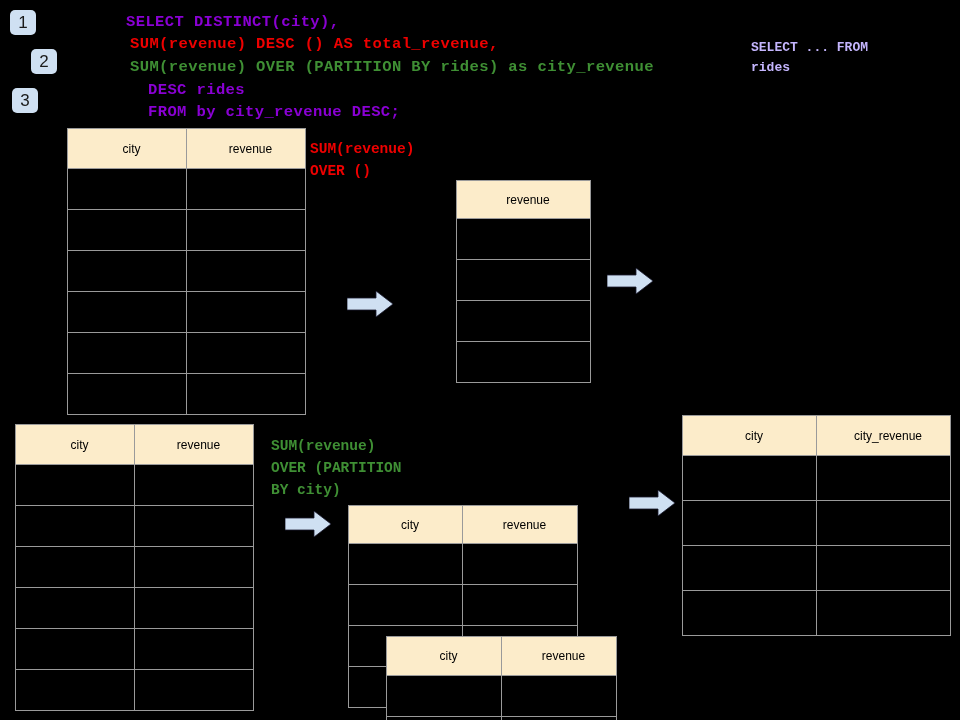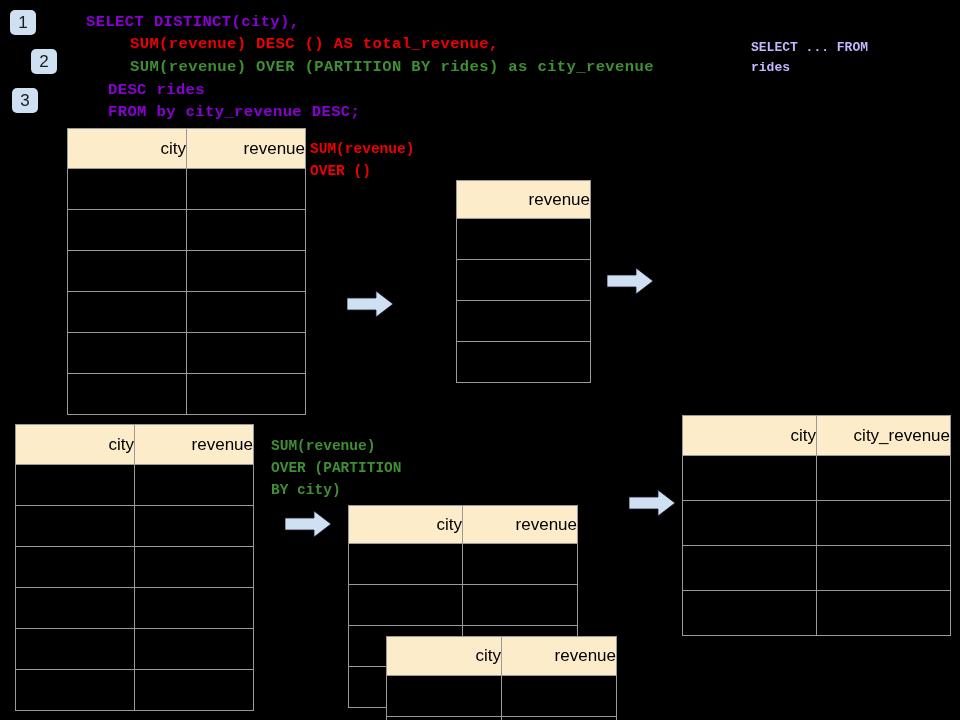--- a/index.html
+++ b/index.html
@@ -31,21 +31,21 @@
 
   
   .sql {
     position: absolute;
     font-family: "Liberation Mono", monospace;
     font-size: 15.5px;
     font-weight: bold;
     letter-spacing: 0.4px;
     white-space: pre;
   }
-  .sql-purple { color: #8a00d4; }
+  .sql-purple { color: #8a00d4; margin-left: 40px; }
   .sql-red    { color: #ee0000; }
   .sql-green  { color: #3f8f34; }
 
   .sidenote {
     position: absolute;
     font-family: "Liberation Mono", monospace;
     font-size: 13px;
     font-weight: bold;
     color: #c4b5fd;
     white-space: pre;
@@ -74,22 +74,22 @@
   .tbl th, .tbl td {
     border: 1px solid #9a9a9a;
     padding: 0;
     margin: 0;
   }
   .tbl th {
     background: #fcecca;
     color: #000000;
     font-family: "Liberation Sans", sans-serif;
     font-weight: normal;
-    font-size: 17px;
-    text-align: right;
+    font-size: 12px;
+    text-align: center;
     padding-left: 9px;
   }
   .tbl td {
     background: #000000;
   }
 
   
   .arrow {
     position: absolute;
   }

